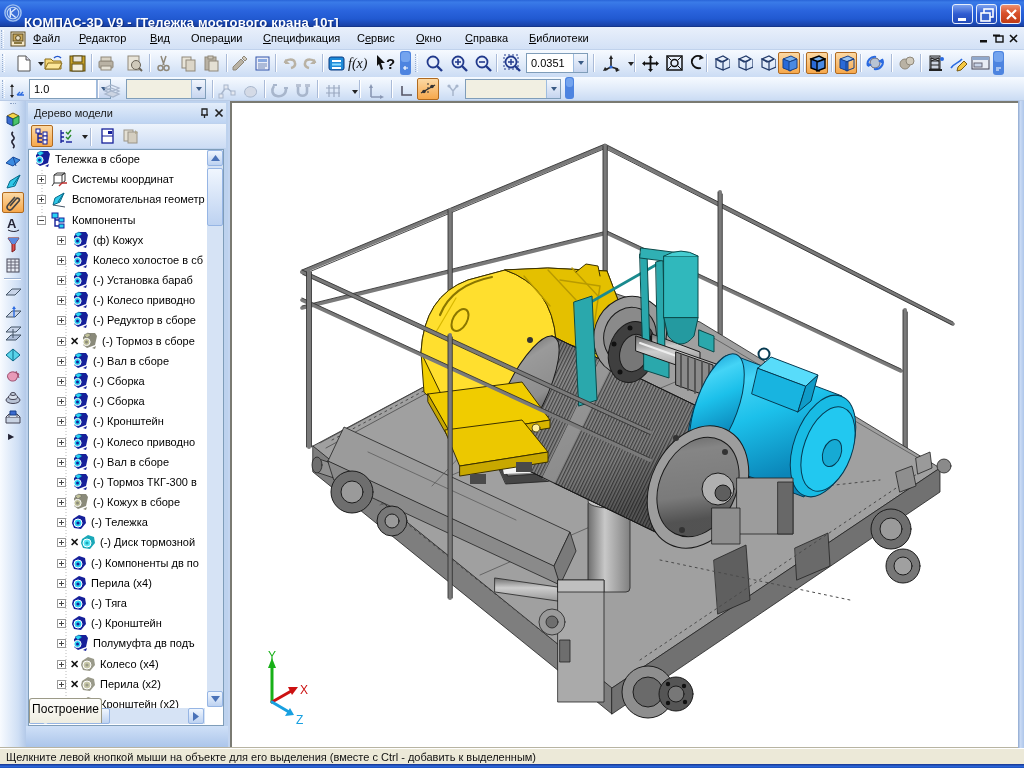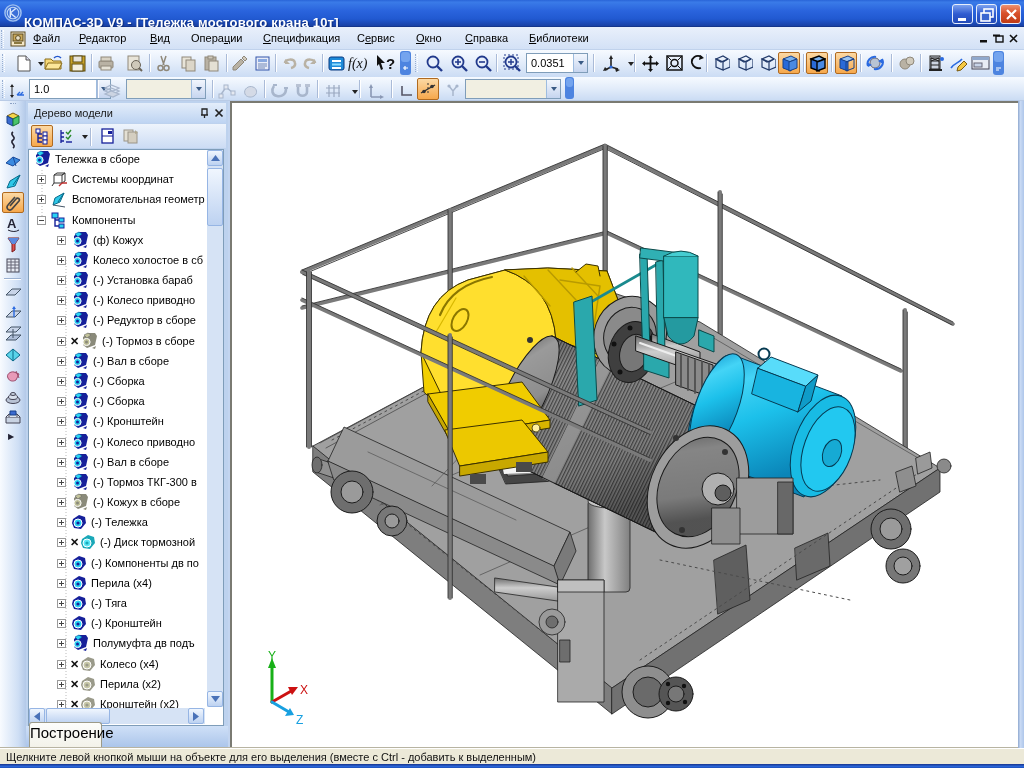--- a/index.html
+++ b/index.html
@@ -36,21 +36,21 @@
 #treescroll-v{left:207px;top:150px;width:16px;height:557px;background:#d6e3f5}
 #treescroll-h{left:29px;top:708px;width:176px;height:16px;background:#d6e3f5}
 .sbtn{background:linear-gradient(180deg,#f0f6fe,#bdd2f1);border:1px solid #96b5e4;border-radius:2px;color:#3a62a8;display:flex;align-items:center;justify-content:center}
 .streerow{position:absolute;left:30px;width:175px;height:20px;display:flex;align-items:center;font-size:11px;color:#000;white-space:nowrap;overflow:hidden}
 .pm{width:9px;height:9px;border:1px solid #9a9a9a;background:#fff;flex:none;position:relative}
 .pm:before,.pm:after{content:"";position:absolute;background:#444}
 .pm:before{left:1px;right:1px;top:3px;height:1px}
 .pm.plus:after{top:1px;bottom:1px;left:3px;width:1px}
 .xmark{color:#111;font-weight:bold;font-size:11px;width:8px;flex:none;margin-right:1px}
 #tabrow{left:26px;top:726px;width:202px;height:22px;background:linear-gradient(180deg,#cfe0f7,#aac4ea)}
-#tabbtn{left:29px;top:722px;width:73px;height:37px;background:linear-gradient(180deg,#fdfdfb,#eeede1);border:1px solid #9c9a88;border-bottom:none;border-radius:3px 3px 0 0;font-size:15px;text-align:center;line-height:20px}
+#tabbtn{left:29px;top:698px;width:73px;height:25px;background:linear-gradient(180deg,#fdfdfb,#eeede1);border:1px solid #9c9a88;border-bottom:none;border-radius:3px 3px 0 0;font-size:12px;text-align:center;line-height:20px}
 #statusbar{left:0;top:748px;width:1024px;height:17px;background:#ece9d8;border-top:1px solid #fff;box-shadow:0 -1px 0 #b8b4a2;font-size:11px;color:#111;line-height:16px;padding-left:6px}
 #bluestrip{left:0;top:764px;width:1024px;height:4px;background:linear-gradient(180deg,#16338c,#2b66d9 60%,#1c4fb8)}
 #rborder{left:1018px;top:101px;width:6px;height:647px;background:linear-gradient(90deg,#8fa8cf,#c9daf4 40%,#aec6ea)}
 #viewport{left:230px;top:101px;width:788px;height:647px;background:#fff;border-top:2px solid #7a7a72;border-left:2px solid #7a7a72}
 </style></head>
 <body>
 
 <div id="titlebar" class="abs">
 <svg class="abs ticon" viewBox="0 0 20 20">
       <circle cx="10" cy="10" r="9" fill="#3b6fd8" stroke="#9fc0f0" stroke-width="1.6"></circle>

